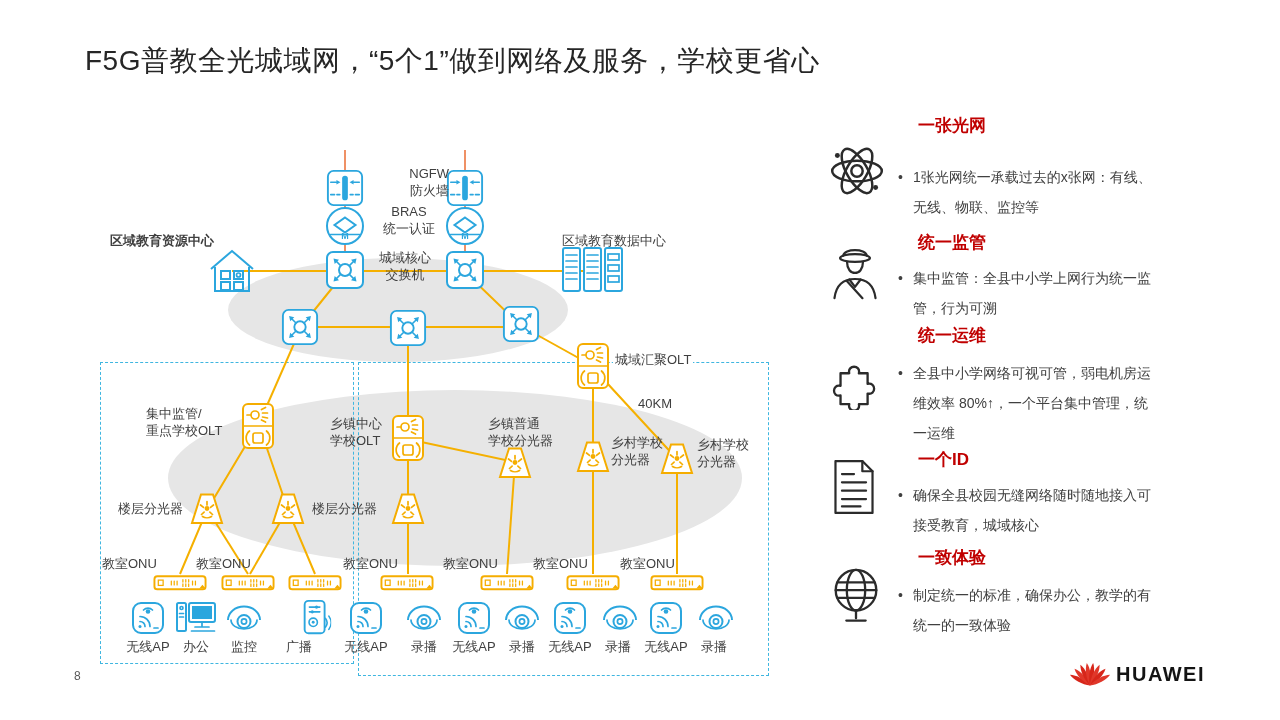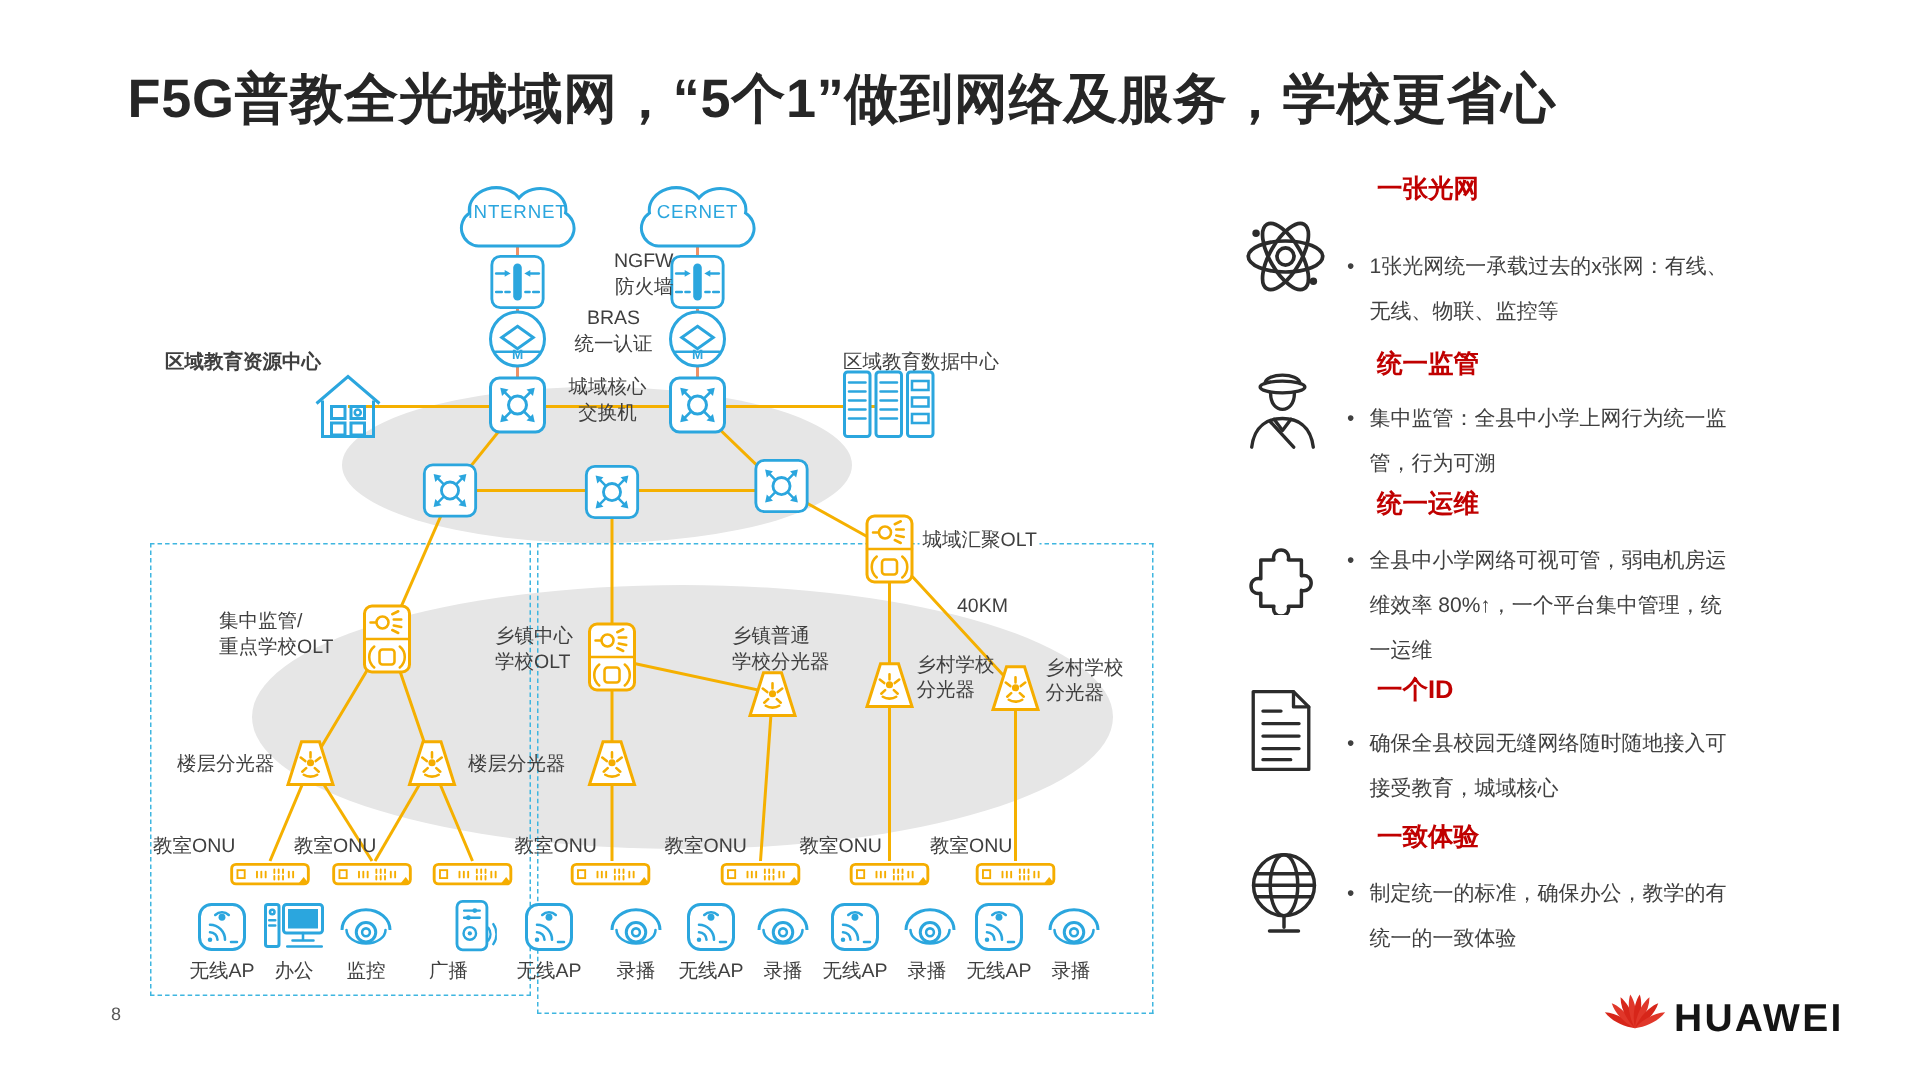--- a/index.html
+++ b/index.html
@@ -1,37 +1,37 @@
 <!DOCTYPE html>
 <html><head>
 <meta charset="utf-8">
 <style>
   html,body{margin:0;padding:0;background:#888;}
   .slide{position:relative;width:1280px;height:720px;background:#fff;overflow:hidden;
          font-family:"Liberation Sans","DejaVu Sans",sans-serif;}
-  .title{position:absolute;left:85px;top:42px;font-size:36px;font-weight:700;color:#262626;letter-spacing:0.5px;}
+  .title{position:absolute;left:85px;top:42px;font-size:28px;font-weight:400;color:#262626;letter-spacing:0.5px;}
   .lbl{position:absolute;font-size:13px;color:#3f3f3f;line-height:1.3;white-space:nowrap;}
   .lbl span{display:block;}
   .center{text-align:center;}
   .bgw{background:#fff;padding:0 2px;}
   .ellipse{position:absolute;background:#e6e6e6;border-radius:50%;}
   .dashbox{position:absolute;border:1.6px dashed #3fb6e0;}
   .wires{position:absolute;left:0;top:0;}
   .node{position:absolute;line-height:0;}
   .cloud-label{position:absolute;left:0;top:17px;width:100%;text-align:center;
                font-size:12.5px;color:#2ba6de;letter-spacing:0.5px;}
   .bras-m{position:absolute;left:0;top:26px;width:100%;text-align:center;
           font-size:9px;font-weight:bold;color:#2ba6de;line-height:1;}
   
   .ptitle{position:absolute;font-size:17px;font-weight:700;color:#c00000;white-space:nowrap;}
   .pbody{position:absolute;display:flex;width:262px;}
   .pdot{flex:0 0 15px;font-size:14px;line-height:30px;color:#404040;}
   .ptext{width:240px;font-size:14px;line-height:30px;color:#404040;}
   .pagenum{position:absolute;left:74px;top:669px;font-size:12px;color:#595959;}
-  .brand{position:absolute;left:1116px;top:663px;font-size:26px;font-weight:700;color:#141414;letter-spacing:1.5px;}
+  .brand{position:absolute;left:1116px;top:663px;font-size:20px;font-weight:700;color:#141414;letter-spacing:1.5px;}
   
   .bs{fill:#fff;stroke:#2ba6de;stroke-width:2;}
   .bsn{fill:none;stroke:#2ba6de;stroke-width:2;}
   .bl{fill:none;stroke:#2ba6de;stroke-width:1.7;stroke-linecap:round;}
   .bf{fill:#2ba6de;stroke:none;}
   .ys{fill:#fff;stroke:#f5ad00;stroke-width:2;}
   .yl{fill:none;stroke:#f5ad00;stroke-width:1.7;stroke-linecap:round;}
   .yf{fill:#f5ad00;stroke:none;}
   .ks{fill:none;stroke:#2b2b2b;stroke-width:2.4;stroke-linecap:round;stroke-linejoin:round;}
   .kf{fill:#2b2b2b;stroke:none;}
@@ -209,32 +209,20 @@
       <path d="M593,368 V574"></path>
       <path d="M595,370 L677,459 L677,574"></path>
       <path d="M412,440 L515,462 L507,574"></path>
       <path d="M256,428 L207,510 L180,574"></path>
       <path d="M209,512 L248,574"></path>
       <path d="M260,428 L288,510 L315,574"></path>
       <path d="M286,512 L250,574"></path>
     </g>
   </svg>
 
-  <div class="node" style="left:299px;top:124px;">
-    <svg width="92" height="48" viewBox="0 0 92 48">
-      <path d="M20,40 A12,12 0 0 1 14,18 A18,15 0 0 1 47,8 A17,14 0 0 1 78,18 A12,12 0 0 1 74,40 Z" class="bs"></path>
-    </svg>
-    <span class="cloud-label">INTERNET</span>
-  </div>
-  <div class="node" style="left:419px;top:124px;">
-    <svg width="92" height="48" viewBox="0 0 92 48">
-      <path d="M20,40 A12,12 0 0 1 14,18 A18,15 0 0 1 47,8 A17,14 0 0 1 78,18 A12,12 0 0 1 74,40 Z" class="bs"></path>
-    </svg>
-    <span class="cloud-label">CERNET</span>
-  </div>
 
   <div class="node" style="left:326px;top:169px;"><svg width="38" height="38">
         <use href="#sym-fw"></use>
       </svg></div>
   <div class="node" style="left:446px;top:169px;"><svg width="38" height="38">
         <use href="#sym-fw"></use>
       </svg></div>
   <div class="lbl center" style="left:369px;top:166px;width:80px;text-align:right;">
     <span>NGFW</span>
       <span>防火墙</span>

